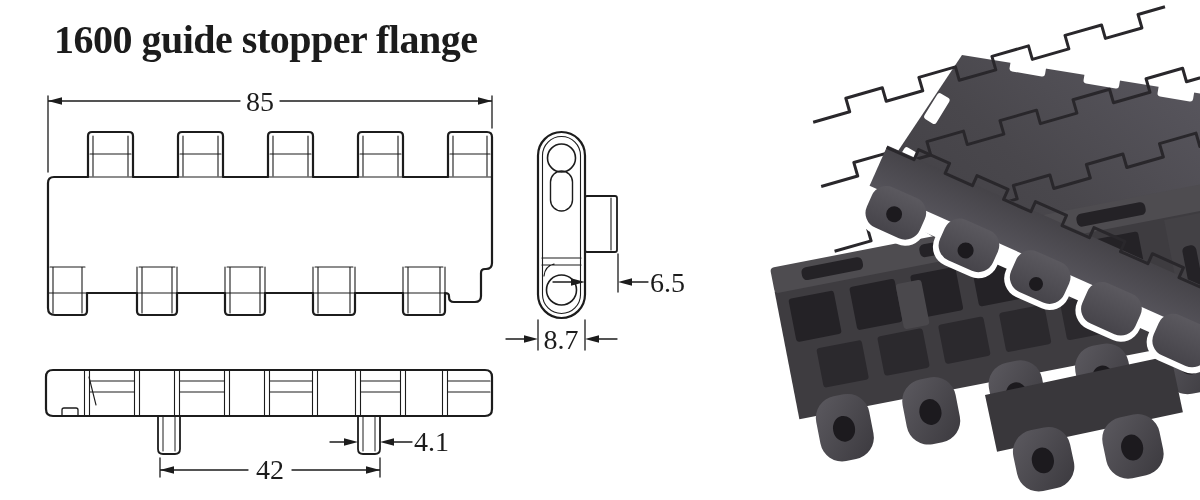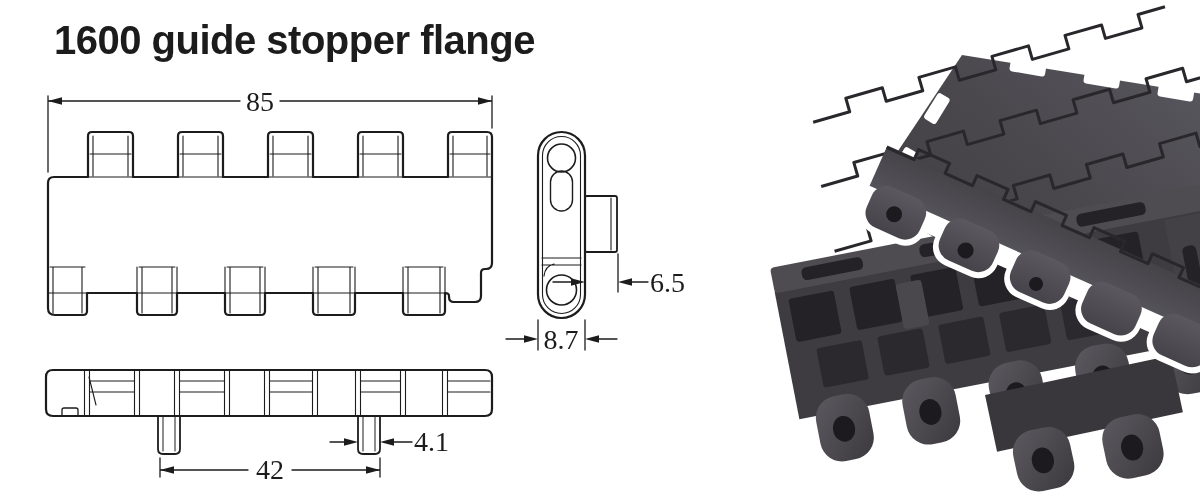--- a/index.html
+++ b/index.html
@@ -1,20 +1,20 @@
 <!DOCTYPE html>
 <html><head>
 <meta charset="utf-8">
 <style>
   html,body{margin:0;padding:0;background:#ffffff;}
   .canvas{position:relative;width:1200px;height:500px;background:#ffffff;overflow:hidden;
           font-family:"Liberation Sans",sans-serif;}
   .page-title{position:absolute;left:54px;top:16px;font-size:40px;line-height:48px;
               font-weight:700;letter-spacing:-0.5px;color:#1c1c1c;
-              font-family:Liberation Sans, sans-serif;}
+              font-family:Liberation Serif, serif;}
   svg{position:absolute;left:0;top:0;}
   .dimtext{font-family:"Liberation Serif",serif;font-size:28px;}
 </style>
 </head>
 <body>
 
 <div class="canvas">
 
   <div class="page-title">1600 guide stopper flange</div>
 

